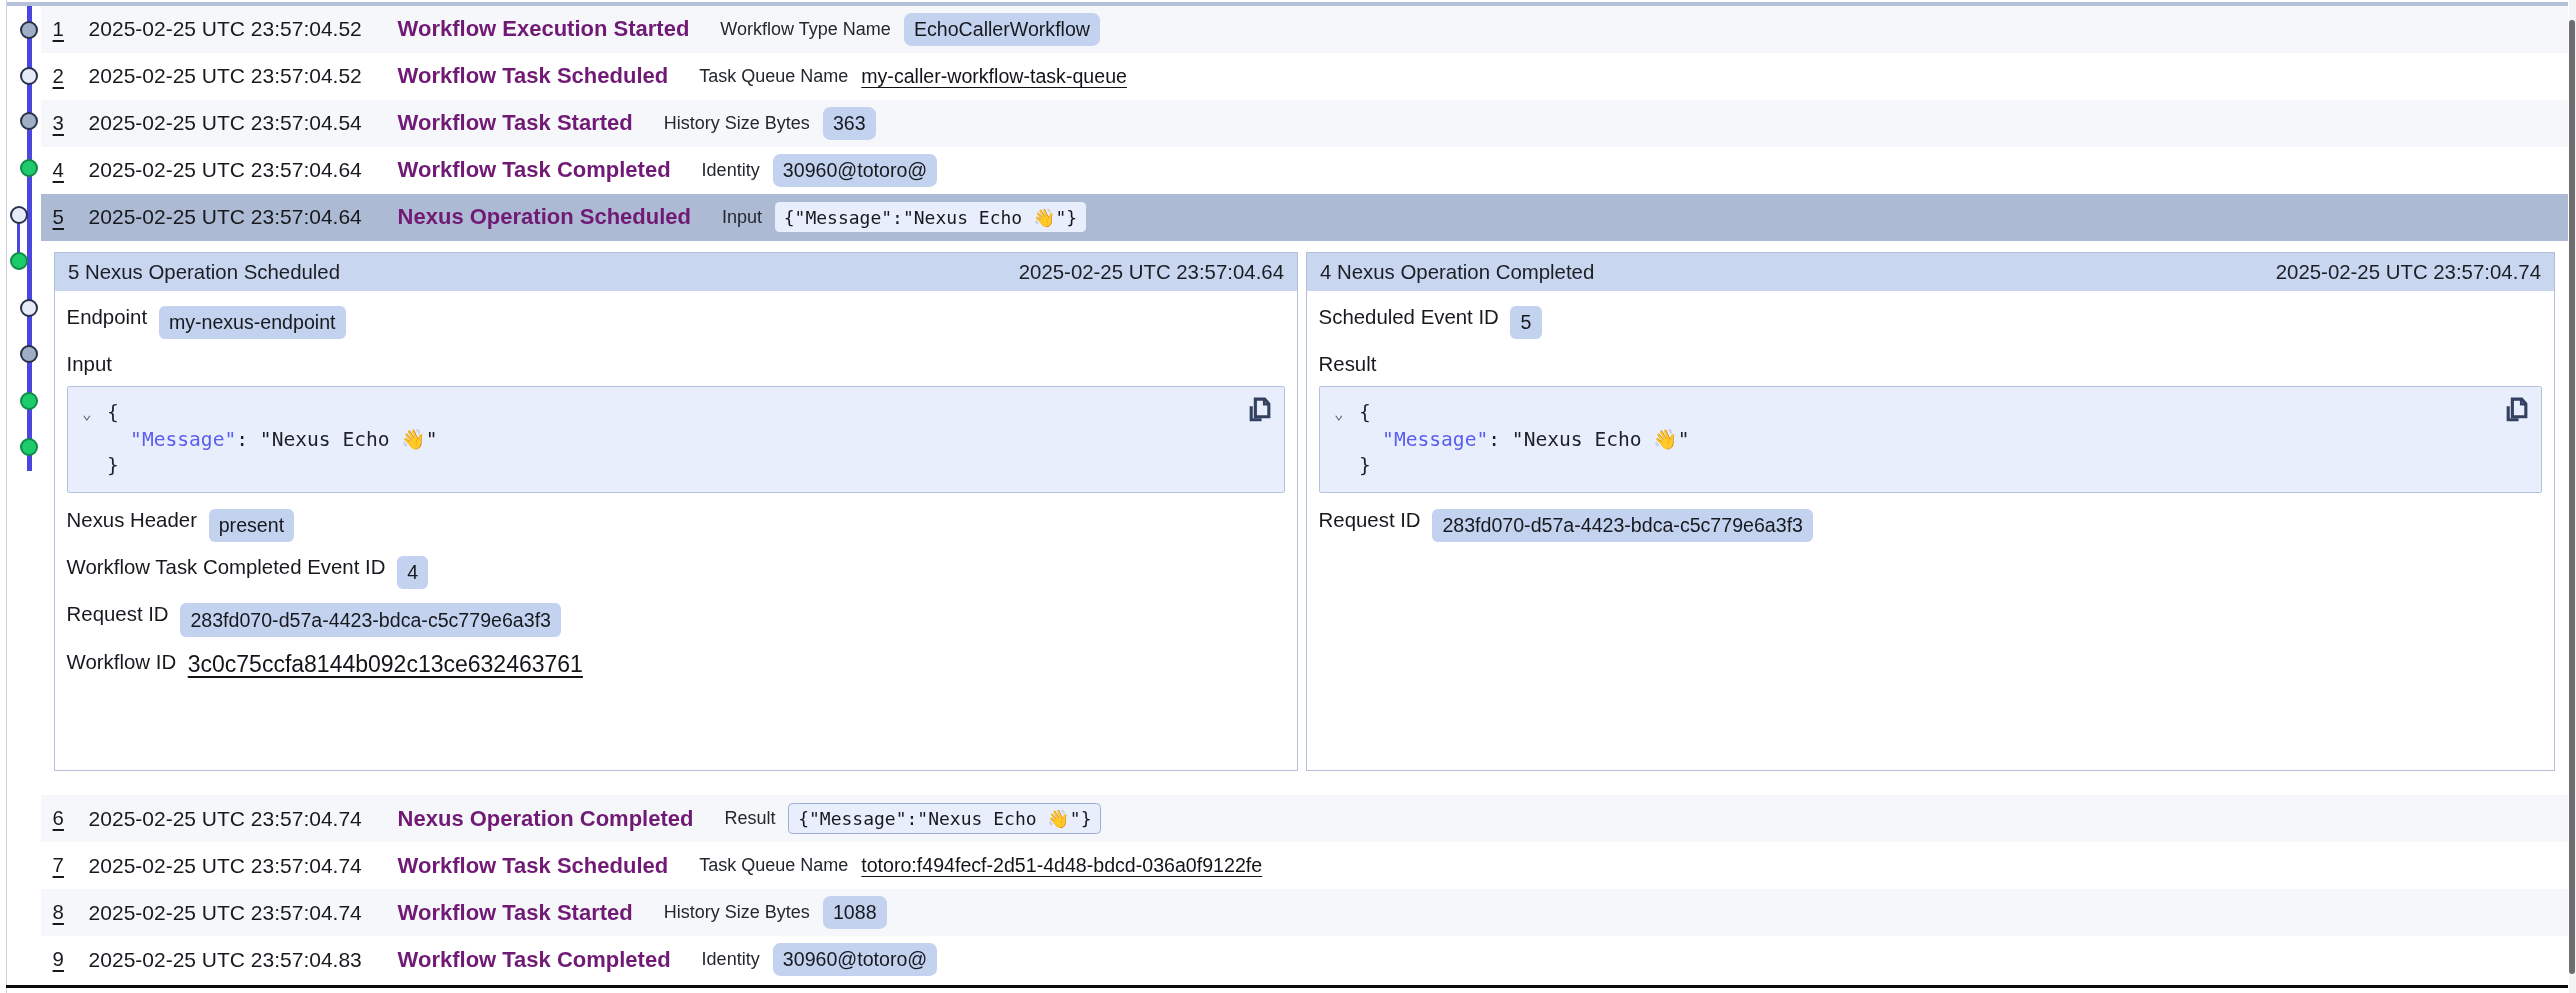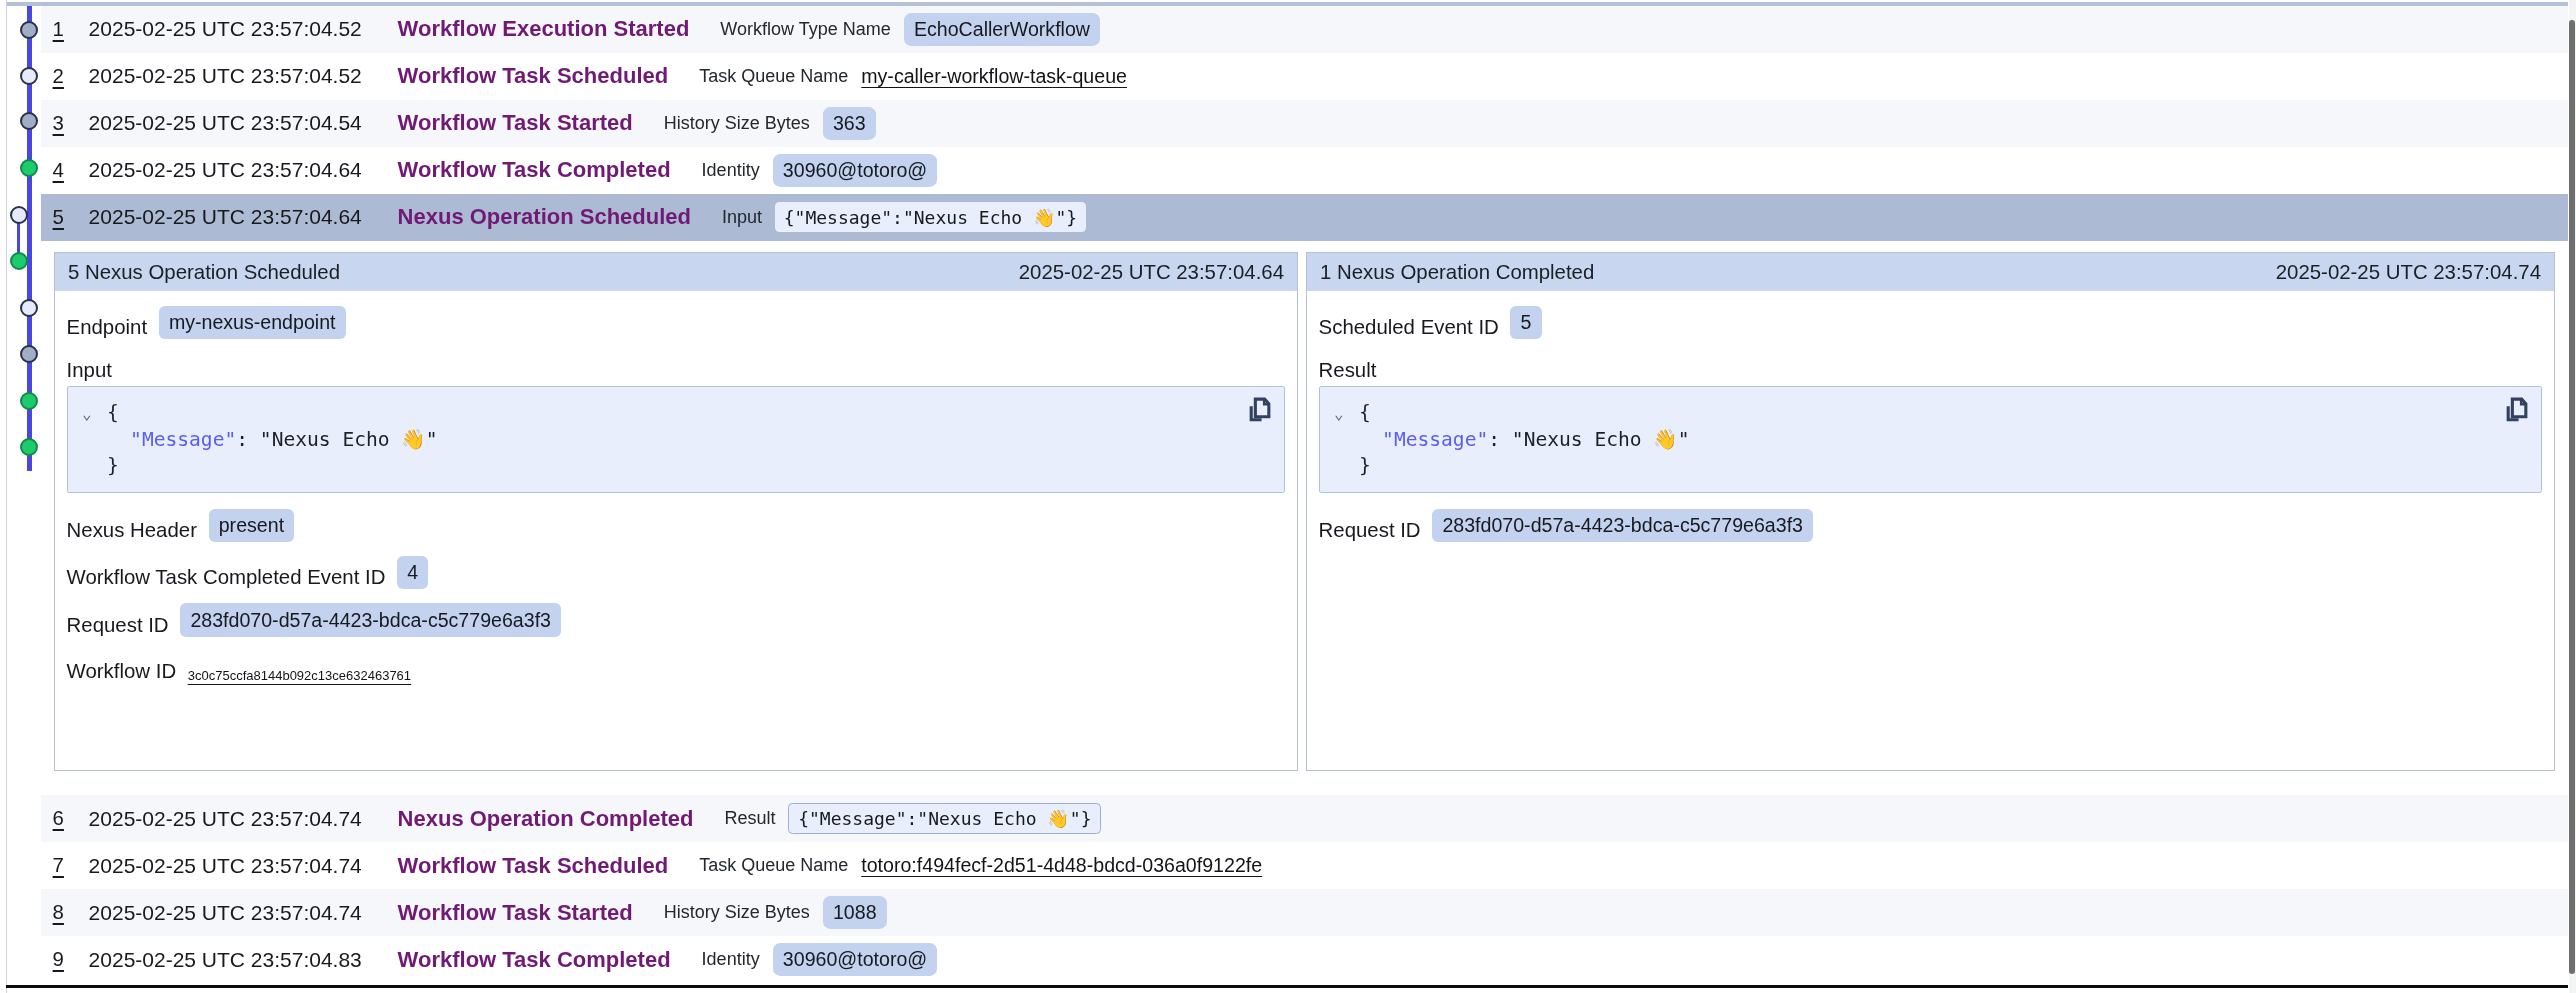--- a/index.html
+++ b/index.html
@@ -44,26 +44,26 @@
   .badge.mono.bordered{border:1.5px solid #9dafd6;}
   .vlink{font-size:19.6px;text-decoration:underline;text-underline-offset:4.4px;color:#121418;white-space:nowrap;cursor:pointer;}
 
   
   #panels{position:absolute;left:54px;top:252px;width:2501px;display:flex;gap:8px;}
   .panel{background:#ffffff;border:1.5px solid #b6c1d8;height:519px;box-sizing:border-box;overflow:hidden;}
   .panel.left{width:1247px;}
   .panel.right{width:1252px;}
   .panel-h{height:38px;background:#c9d6f0;display:flex;justify-content:space-between;align-items:center;padding:0 13px;font-size:20.4px;color:#1b1e24;}
   .panel-b{padding:14.5px 11.6px;}
-  .pfield{display:flex;align-items:flex-end;min-height:32px;margin-bottom:14px;font-size:20.4px;}
+  .pfield{display:flex;align-items:flex-start;min-height:32px;margin-bottom:14px;font-size:20.4px;}
   .pfield.code-label{margin-bottom:4.4px;min-height:29px;}
   .pfield.extra-gap{margin-top:10.2px;}
   .plabel{margin-right:11.6px;white-space:nowrap;}
   .pbadge{background:#c3d2ef;border-radius:5.8px;padding:5.1px 10.2px;font-size:19.6px;white-space:nowrap;}
-  .plink{text-decoration:underline;text-underline-offset:4.4px;color:#121418;font-size:13px;cursor:pointer;}
+  .plink{text-decoration:underline;text-underline-offset:4.4px;color:#121418;font-size:23px;cursor:pointer;}
   .code-block{position:relative;background:#e9eefc;border:1.5px solid #b3c0dc;border-radius:2.2px;
     padding:13px 17.5px 13px 14.5px;font-family:"DejaVu Sans Mono","Liberation Mono",monospace;
     font-size:19.6px;line-height:26px;color:#1c2027;margin-bottom:16px;}
   .code-line{white-space:pre;}
   .chev{color:#5b6472;font-size:16px;display:inline-block;width:25px;cursor:pointer;}
   .json-key{color:#5a5ef0;}
   .indent2{padding-left:48px;}
   .indent1{padding-left:25px;}
   .copy-btn{position:absolute;top:10.2px;right:11.6px;width:26px;height:29px;background:none;border:none;padding:0;cursor:pointer;}
 </style>
@@ -161,21 +161,21 @@
           <span class="pbadge">283fd070-d57a-4423-bdca-c5c779e6a3f3</span>
         </div>
         <div class="pfield extra-gap">
           <span class="plabel">Workflow ID</span>
           <span class="plink">3c0c75ccfa8144b092c13ce632463761</span>
         </div>
       </div>
     </div>
     <div class="panel right">
       <div class="panel-h">
-        <span>1 Nexus Operation Completed</span>
+        <span>4 Nexus Operation Completed</span>
         <span>2025-02-25 UTC 23:57:04.74</span>
       </div>
       <div class="panel-b">
         <div class="pfield">
           <span class="plabel">Scheduled Event ID</span>
           <span class="pbadge">5</span>
         </div>
         <div class="pfield code-label">
           <span class="plabel">Result</span>
         </div>

